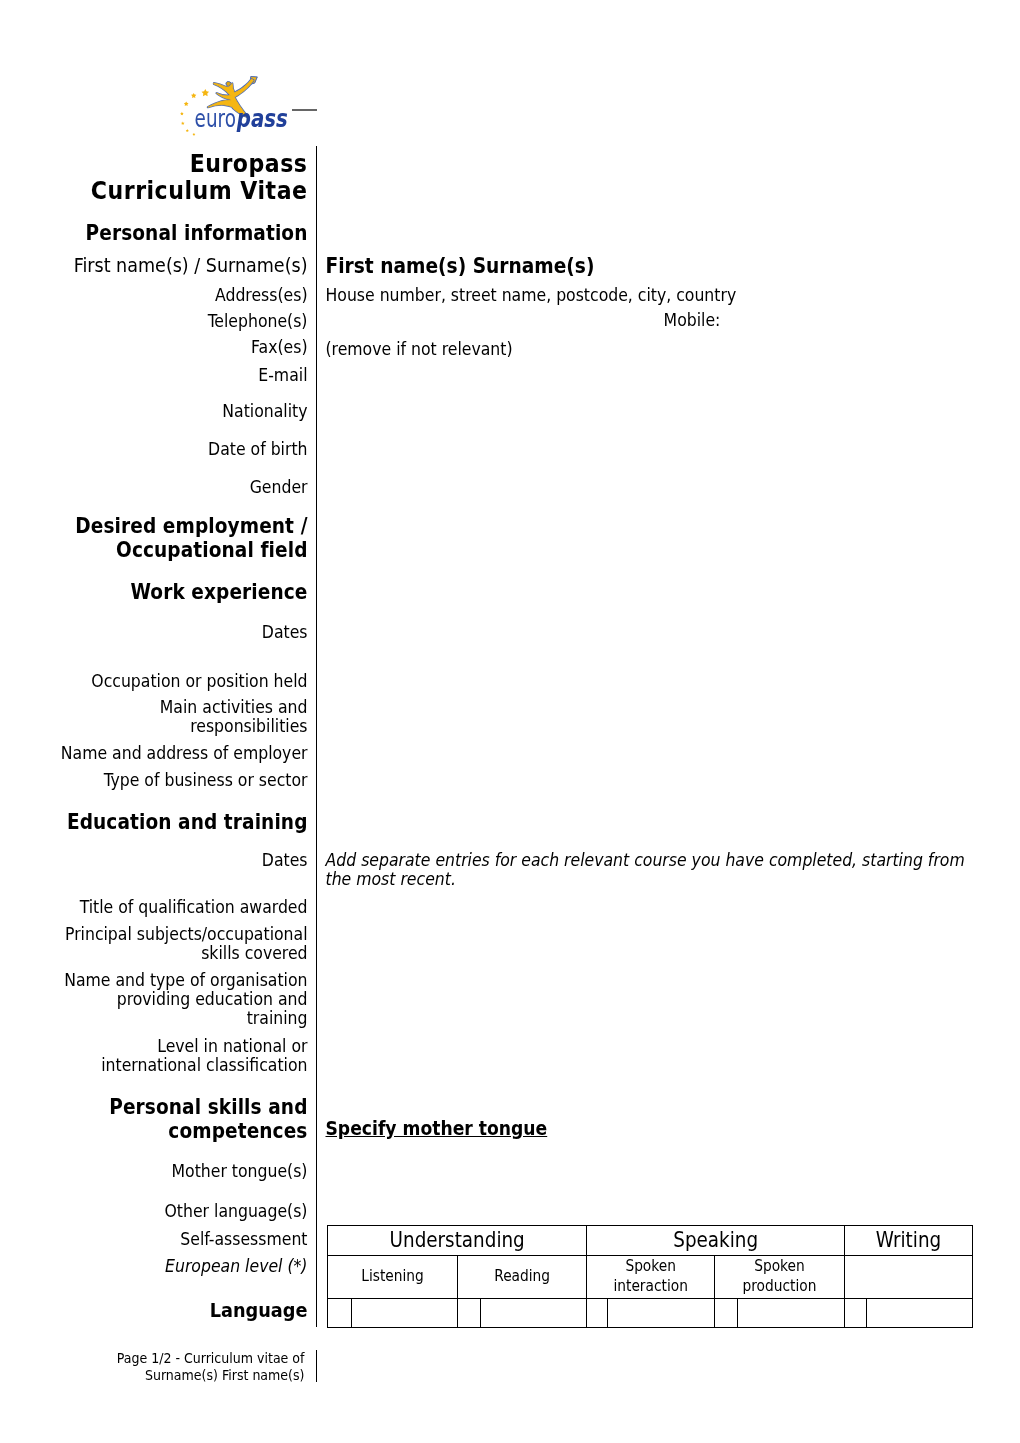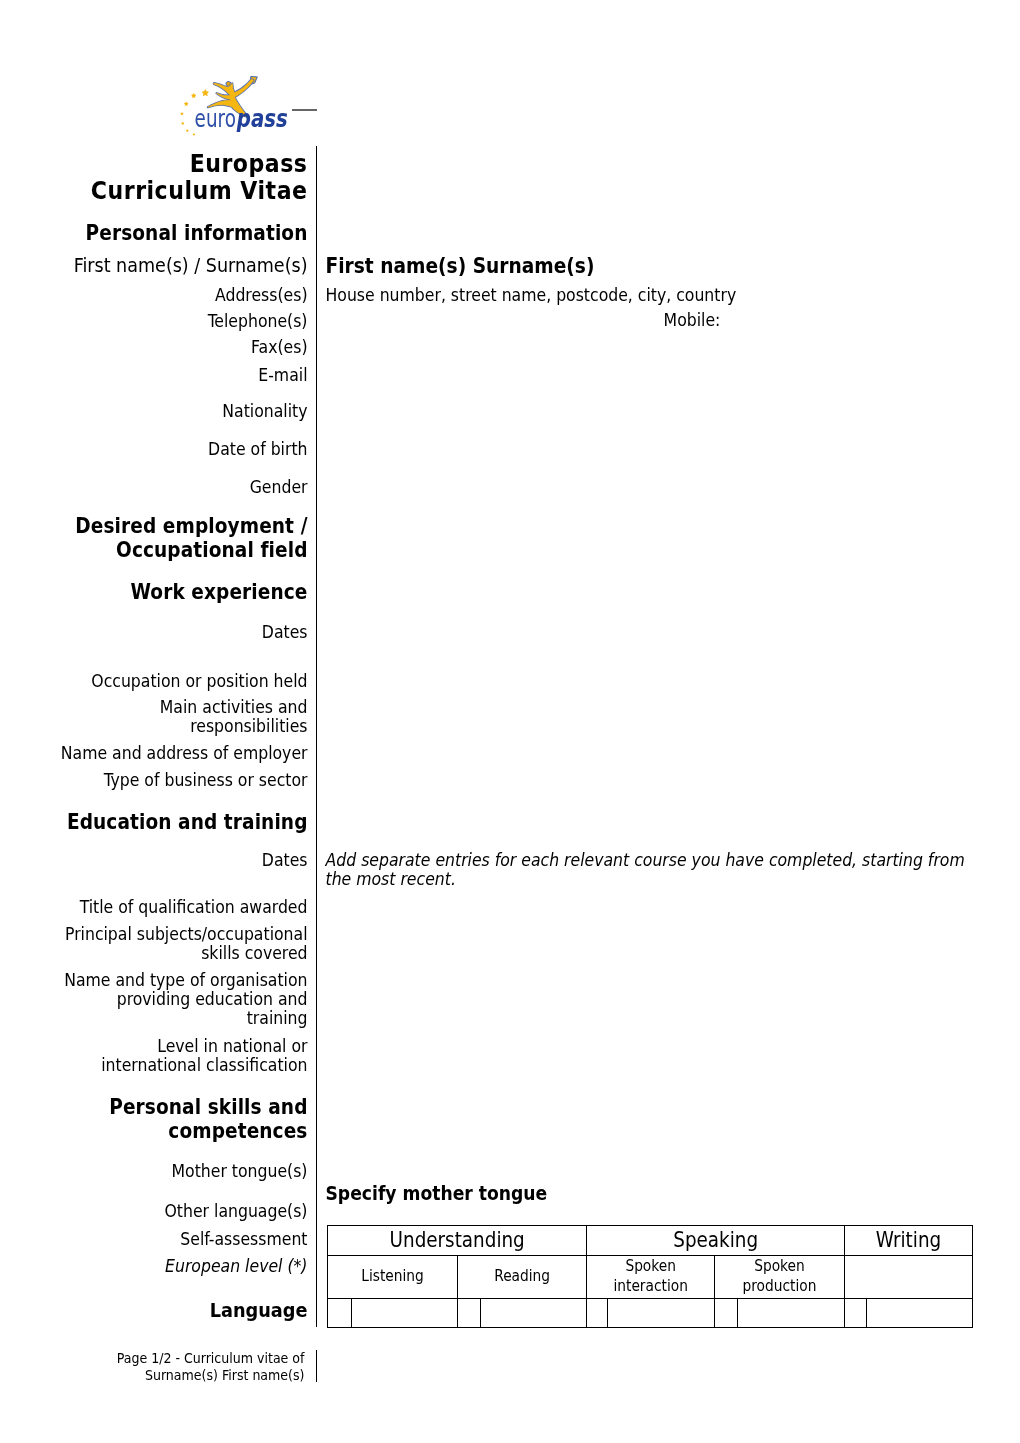--- a/index.html
+++ b/index.html
@@ -85,20 +85,21 @@
   <div class="rowlab t-lbl1" style="top:253.8px;">First name(s) / Surname(s)</div>
   <div class="rowval t-bigval" style="top:254.4px;">First name(s) Surname(s)</div>
 
   <div class="rowlab" style="top:285.9px;">Address(es)</div>
   <div class="rowval" style="top:285.9px;">House number, street name, postcode, city, country</div>
 
   <div class="rowlab" style="top:312px;">Telephone(s)</div>
   <div class="rowval" style="top:310.6px;text-align:center;width:733px;">Mobile:</div>
 
   <div class="rowlab" style="top:338.4px;">Fax(es)</div>
+  <div class="rowval" style="top:340.4px;">(remove if not relevant)</div>
 
   <div class="rowlab" style="top:365.5px;">E-mail</div>
   <div class="rowlab" style="top:402.4px;">Nationality</div>
   <div class="rowlab" style="top:440.4px;">Date of birth</div>
   <div class="rowlab" style="top:478.1px;">Gender</div>
 
   <div class="rowlab t-sect" style="top:515.4px;">Desired employment /
 Occupational field</div>
 
   <div class="rowlab t-sect" style="top:580.8px;">Work experience</div>
@@ -122,21 +123,21 @@
   <div class="rowlab" style="top:970.5px;">Name and type of organisation
 providing education and
 training</div>
   <div class="rowlab" style="top:1037.2px;">Level in national or
 international classification</div>
 
   <div class="rowlab t-sect" style="top:1096.2px;">Personal skills and
 competences</div>
 
   <div class="rowlab" style="top:1161.6px;">Mother tongue(s)</div>
-  <div class="rowval t-bigval2" style="top:1182px;">Specify mother tongue</div>
+  <div class="rowval t-bigval2" style="top:1117px;text-decoration:underline;">Specify mother tongue</div>
 
   <div class="rowlab" style="top:1202.4px;">Other language(s)</div>
   <div class="rowlab" style="top:1229.9px;">Self-assessment</div>
   <div class="rowlab t-ital" style="top:1257.2px;">European level (*)</div>
   <div class="rowlab t-lang" style="top:1298.8px;">Language</div>
 
   <table class="langtable">
     <colgroup>
       <col style="width:24.4px">
         <col style="width:105.6px">

